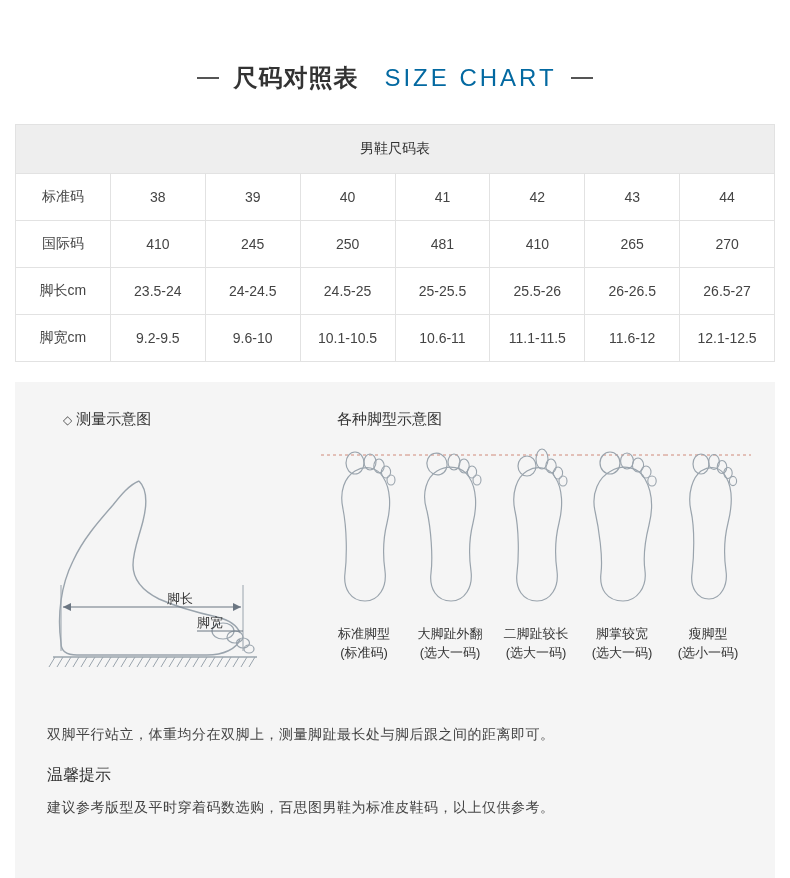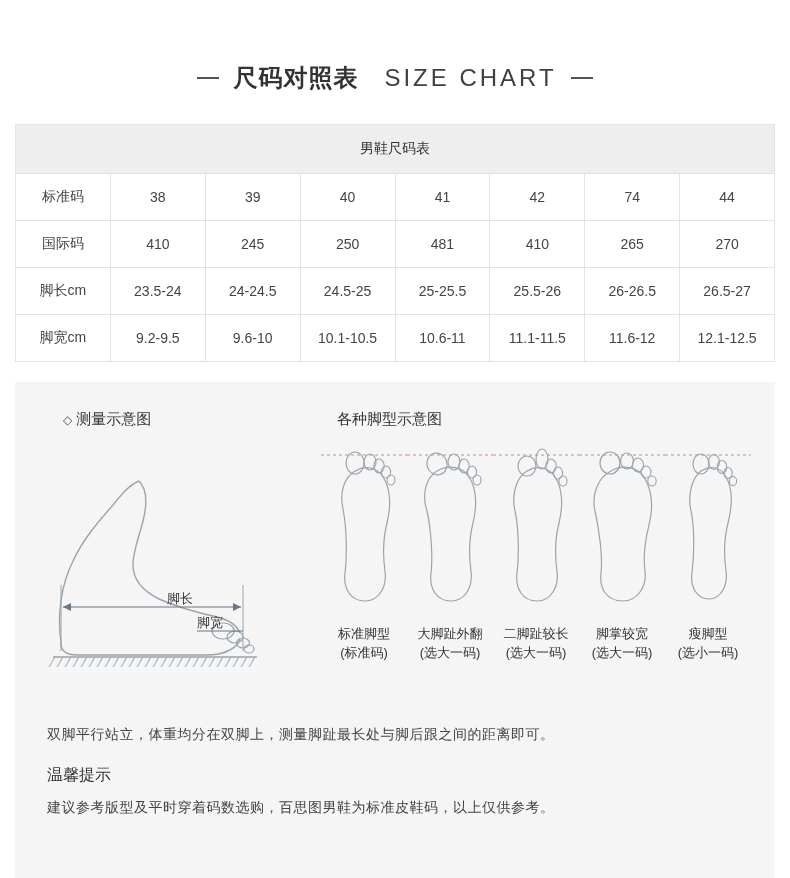--- a/index.html
+++ b/index.html
@@ -36,21 +36,21 @@
     background: #555;
   }
   .header .title-cn {
     font-size: 24px;
     font-weight: bold;
     color: #333;
     letter-spacing: 1px;
   }
   .header .title-en {
     font-size: 24px;
-    color: #404040;
+    color: #0369a1;
     letter-spacing: 3px;
     margin-left: 12px;
   }
 
   
   .table-wrap {
     margin: 0 15px;
   }
   table.size-table {
     width: 760px;
@@ -177,21 +177,21 @@
           <tr class="caption-row">
         <td colspan="8">男鞋尺码表</td>
       </tr>
       <tr>
         <td class="rowhead">标准码</td>
         <td>38</td>
         <td>39</td>
         <td>40</td>
         <td>41</td>
         <td>42</td>
-        <td>74</td>
+        <td>43</td>
         <td>44</td>
       </tr>
       <tr>
         <td class="rowhead">国际码</td>
         <td>410</td>
         <td>245</td>
         <td>250</td>
         <td>481</td>
         <td>410</td>
         <td>265</td>

